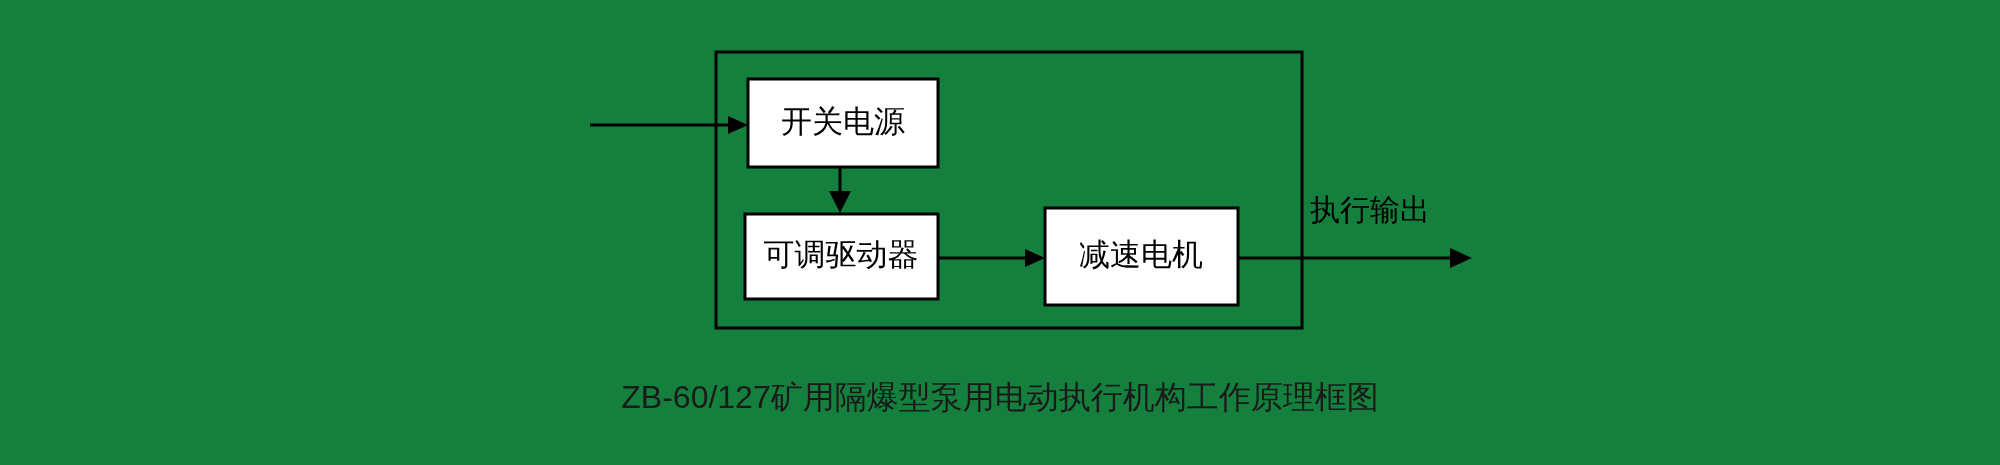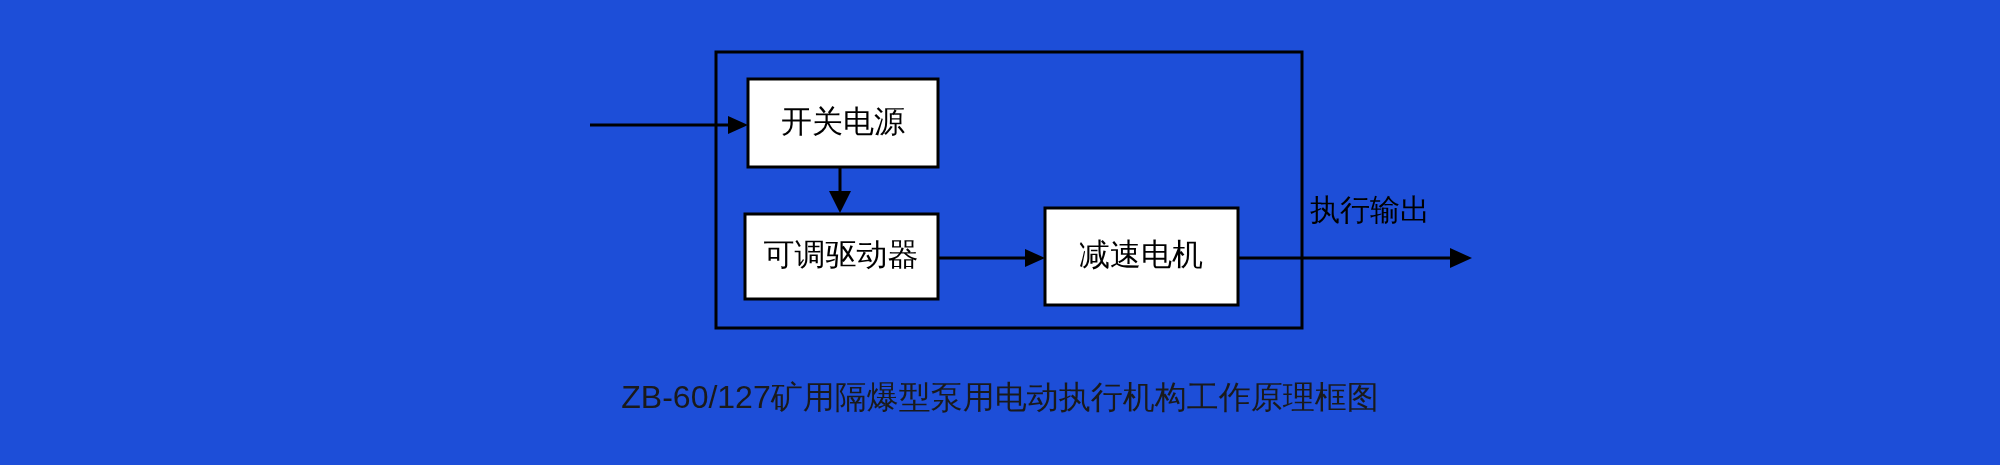--- a/index.html
+++ b/index.html
@@ -9,21 +9,21 @@
     background: #ffffff;
   }
   body {
     font-family: "Liberation Sans", "DejaVu Sans", sans-serif;
     color: #000000;
   }
   #canvas {
     position: relative;
     width: 2000px;
     height: 465px;
-    background: #1d4ed8;
+    background: #15803d;
     overflow: hidden;
   }
   #diagram-svg {
     position: absolute;
     left: 0;
     top: 0;
     width: 2000px;
     height: 465px;
   }
   .blk-text {

